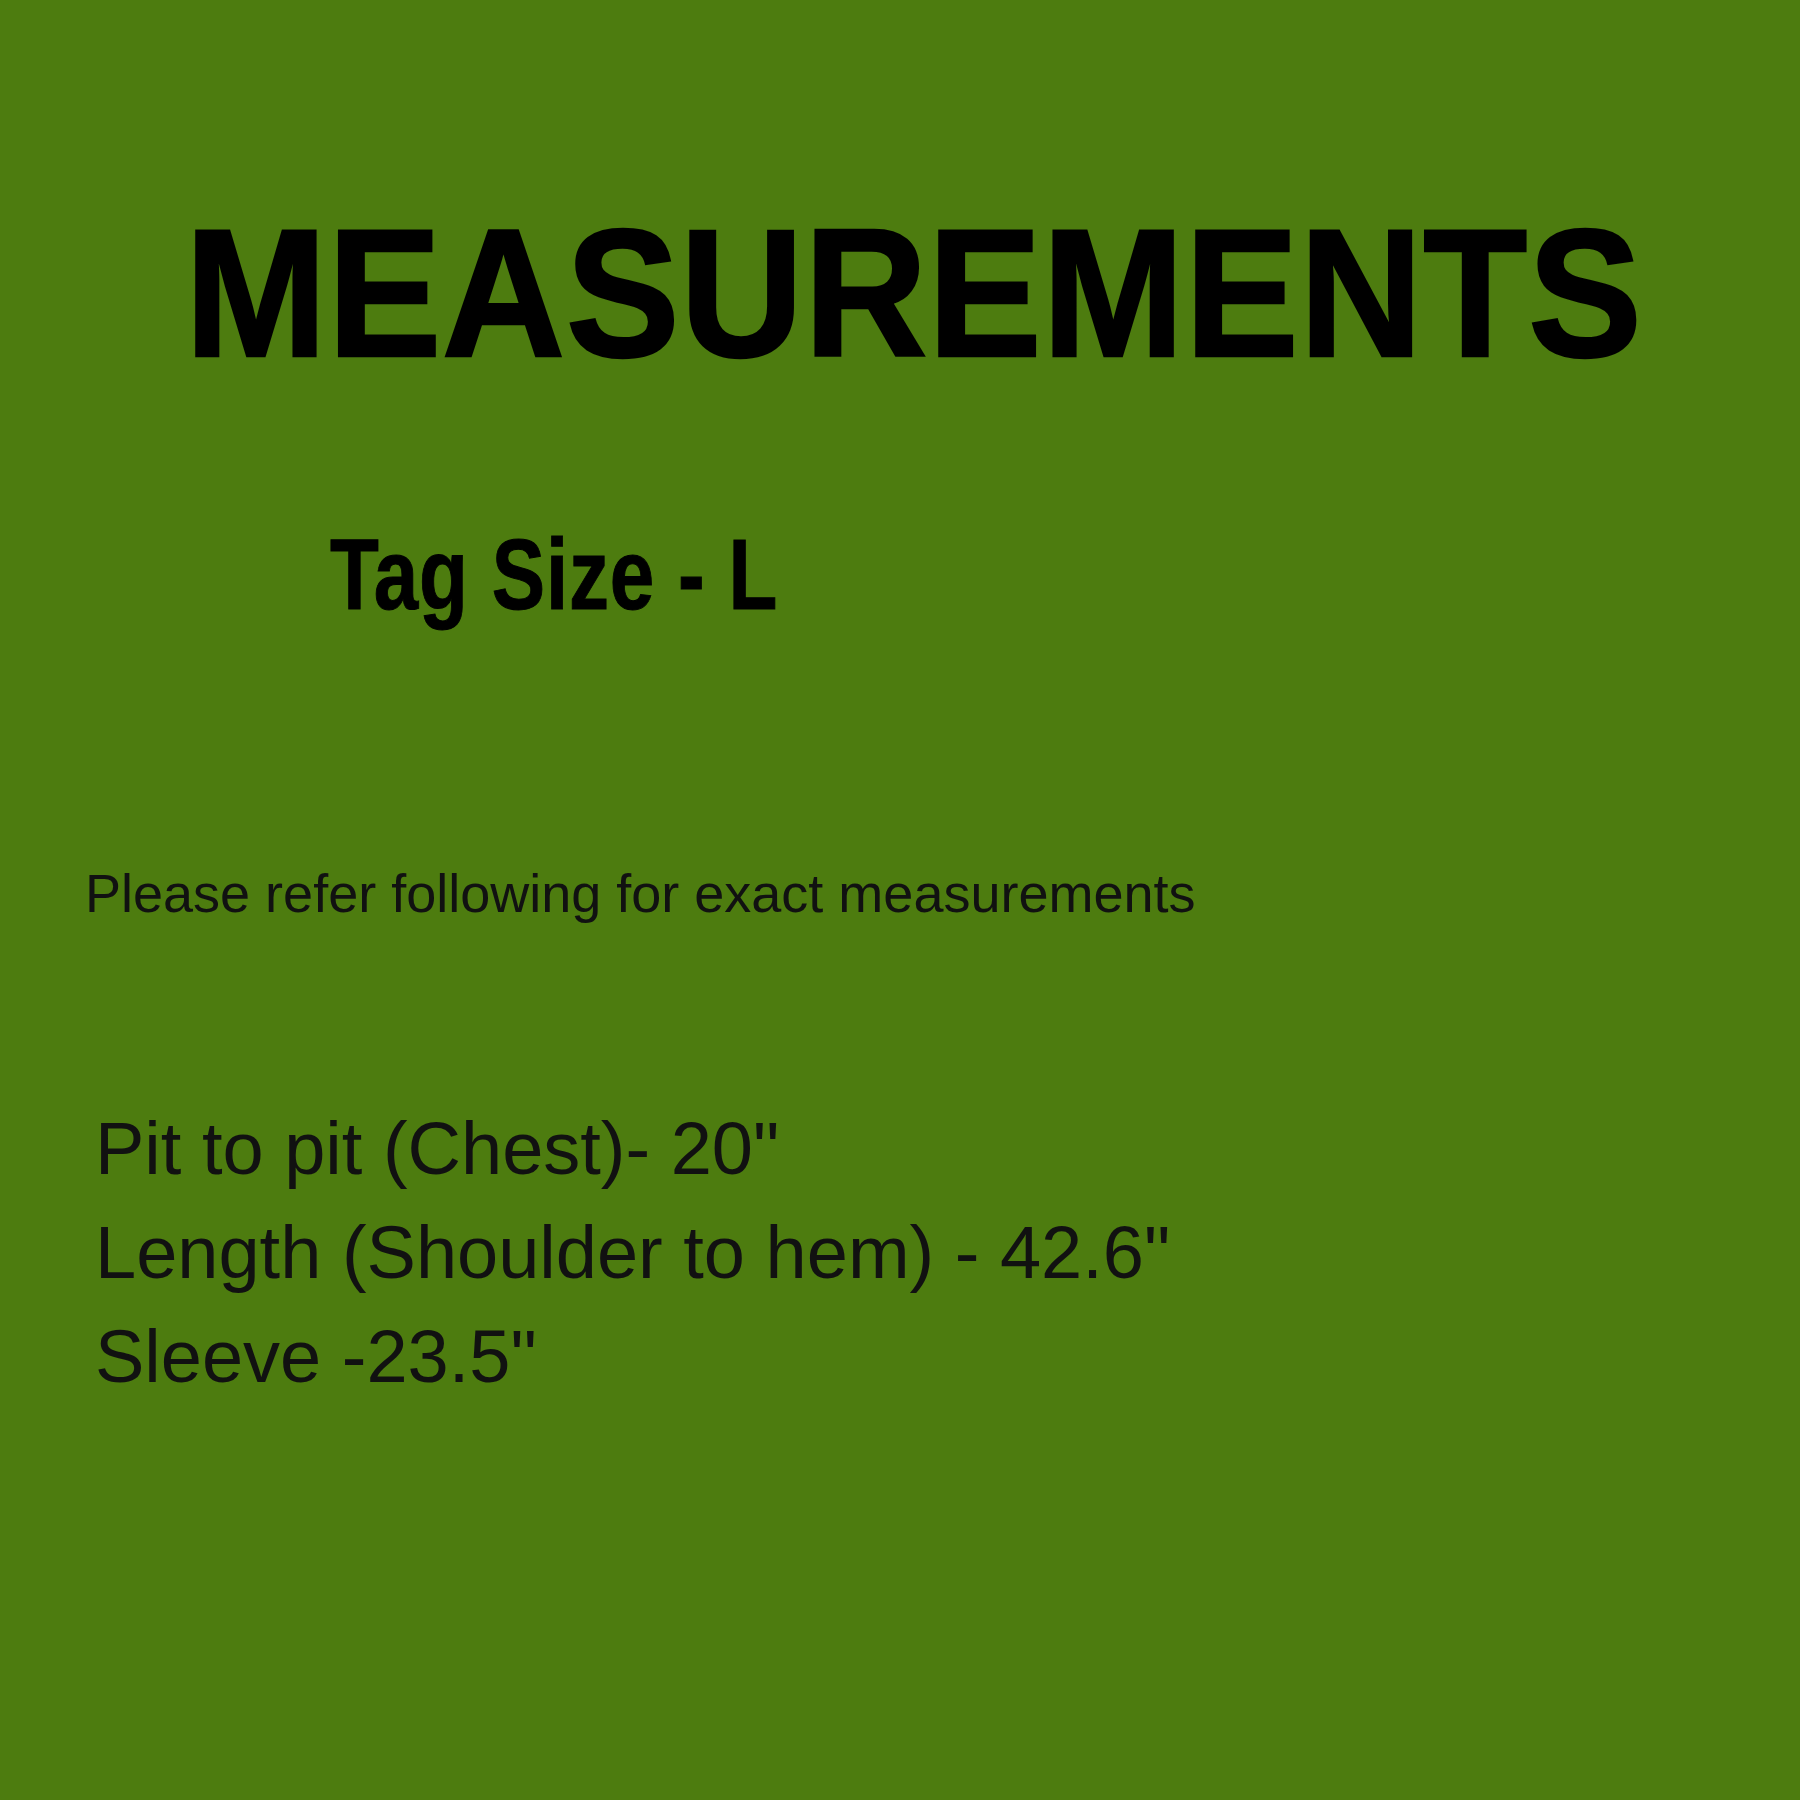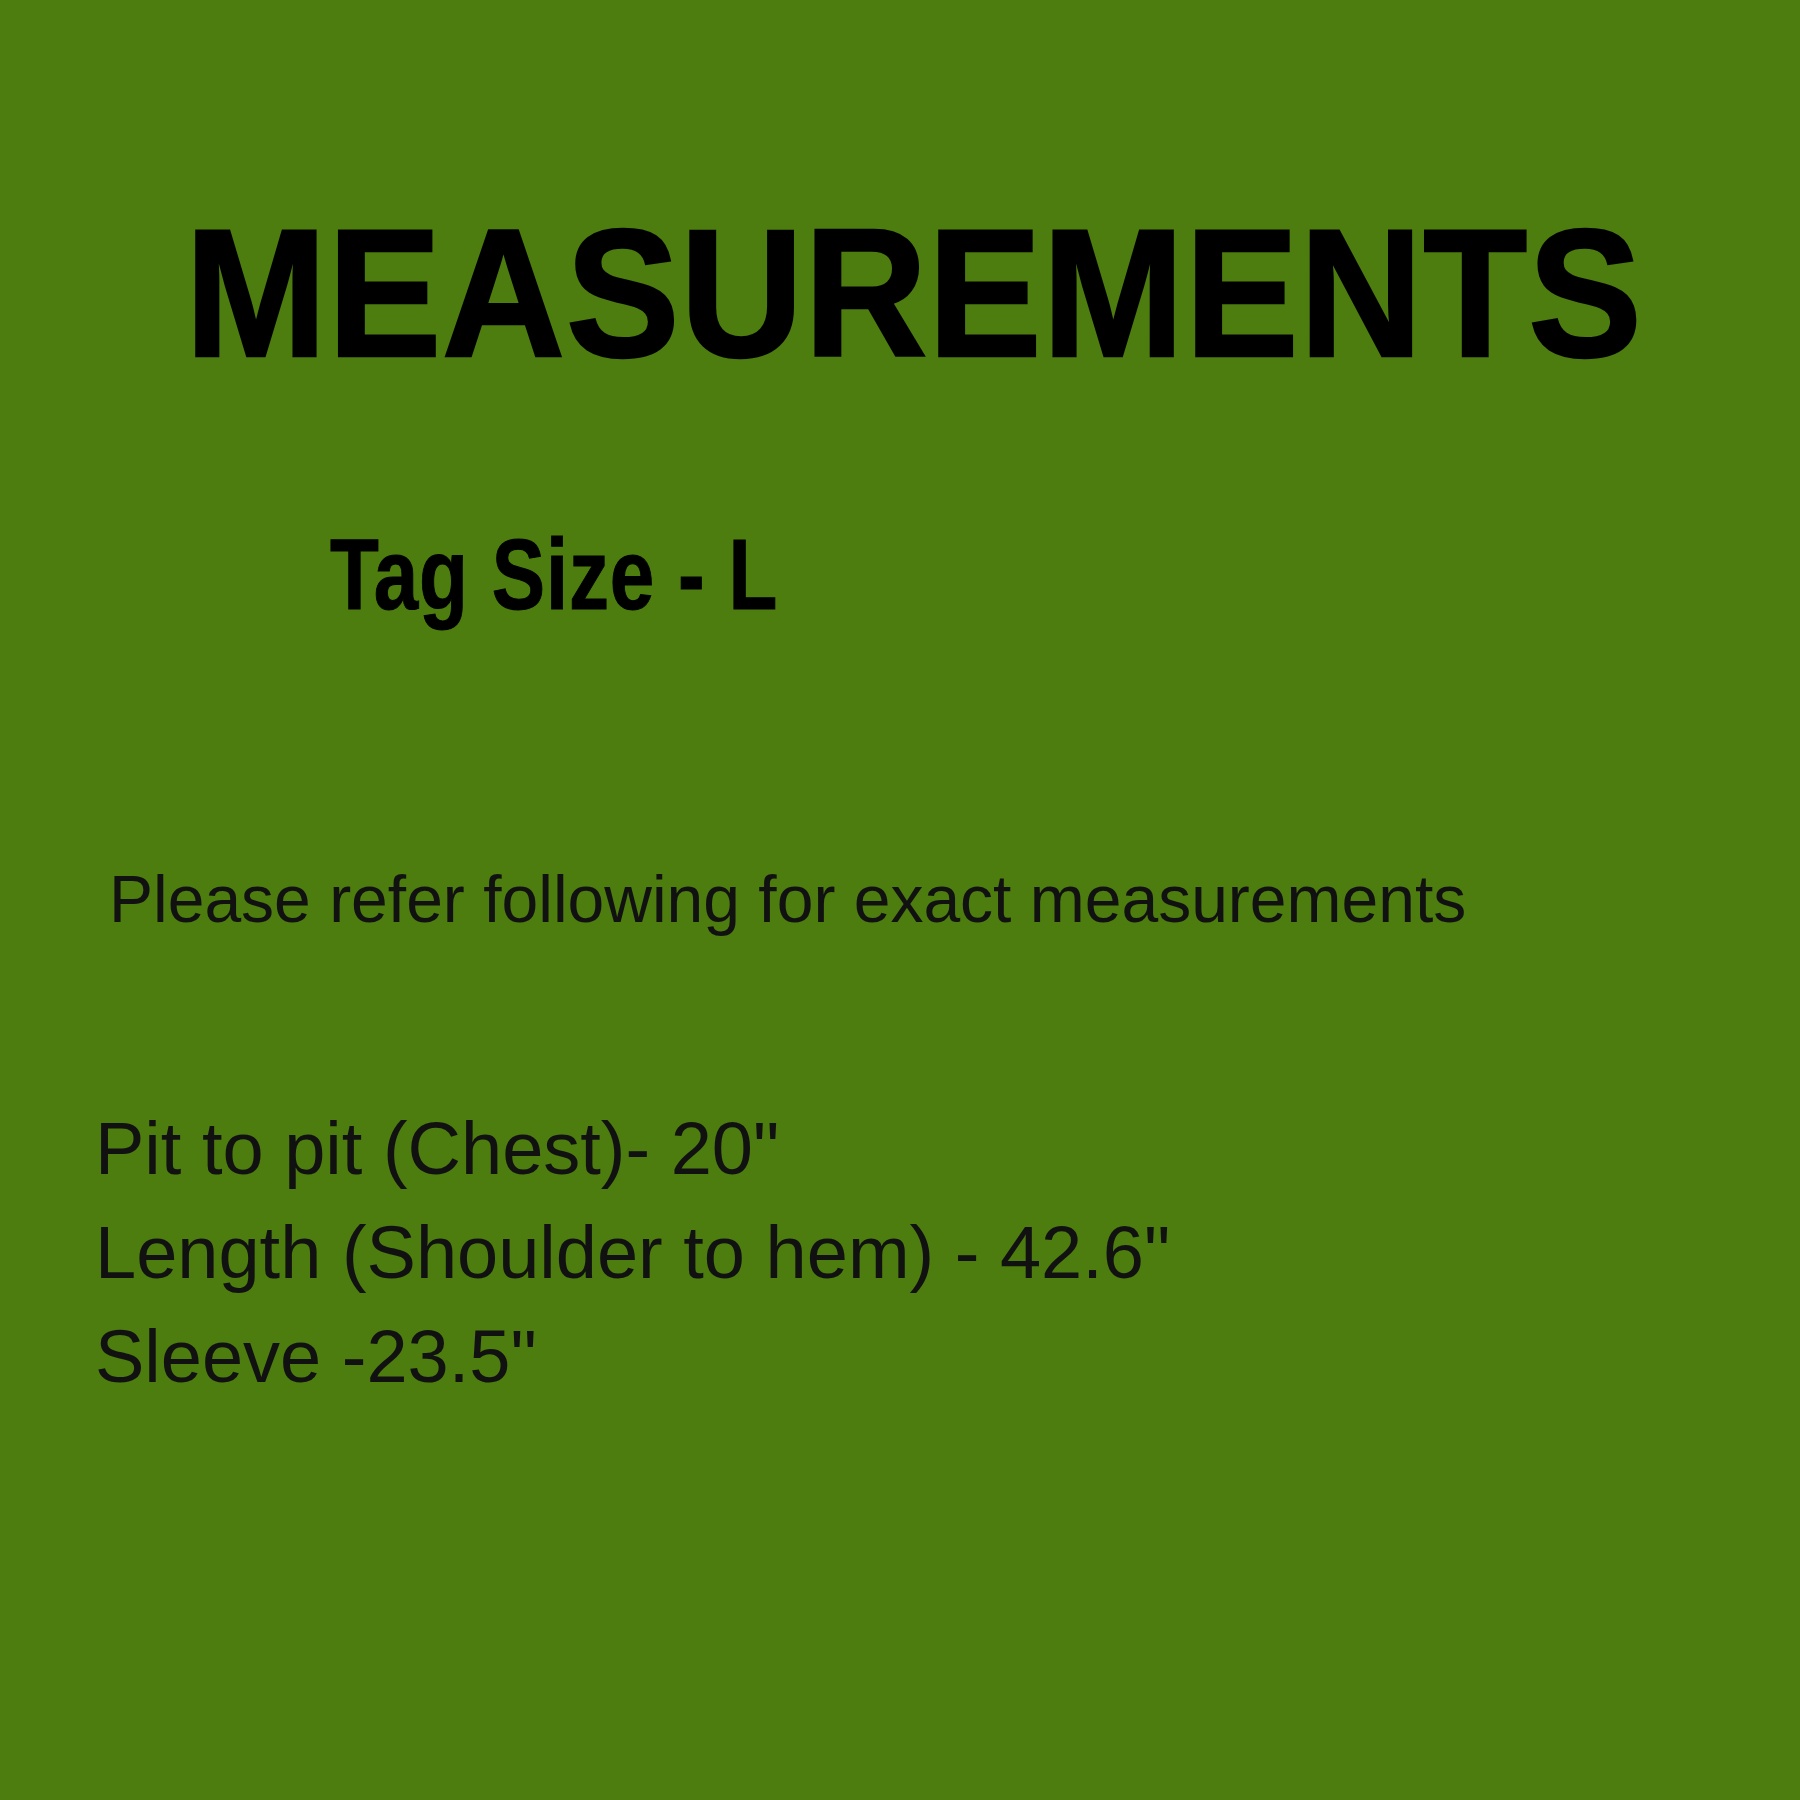--- a/index.html
+++ b/index.html
@@ -37,23 +37,23 @@
     font-weight: 700;
     line-height: 1;
     white-space: nowrap;
     letter-spacing: 1px;
     -webkit-text-stroke: 1px #000000;
     transform: scaleX(0.80);
     transform-origin: 0 0;
   }
   .intro-text {
     position: absolute;
-    left: 109px;
+    left: 85px;
     top: 866px;
-    font-size: 66px;
+    font-size: 54px;
     font-weight: 400;
     line-height: 1;
     white-space: nowrap;
     color: #111111;
   }
   .measurement-list {
     position: absolute;
     left: 95px;
     top: 1097px;
     font-size: 74px;

